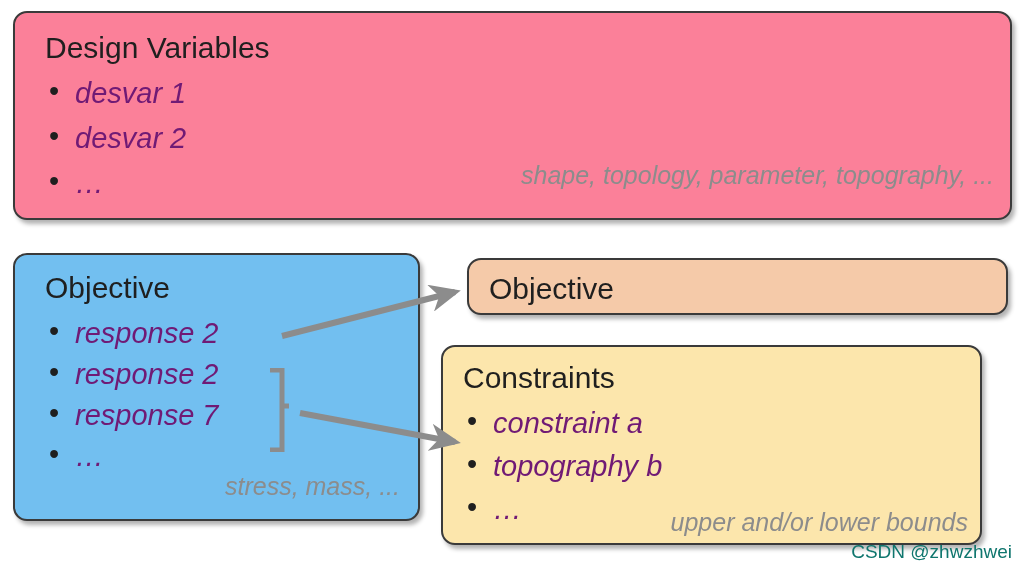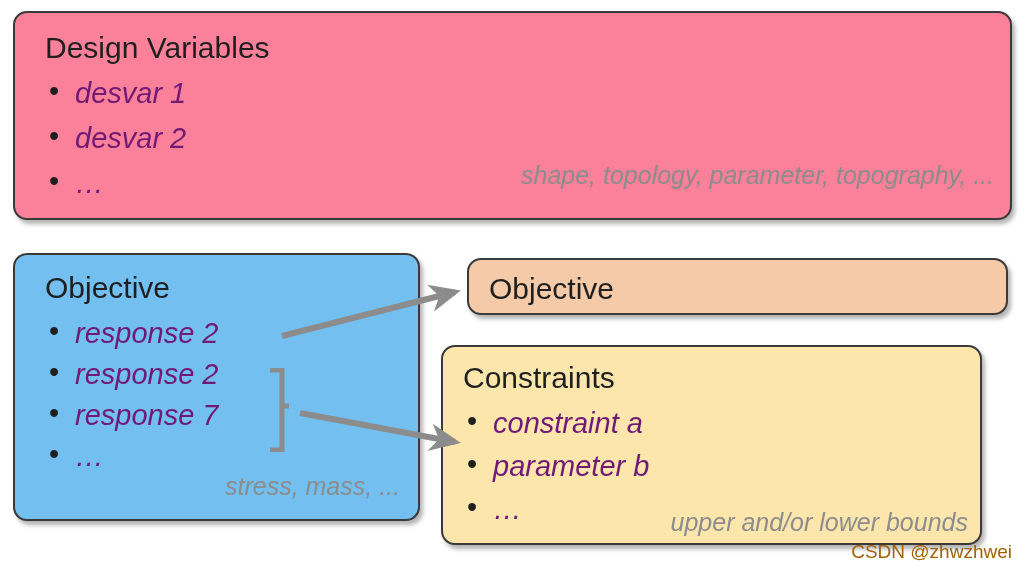--- a/index.html
+++ b/index.html
@@ -123,21 +123,21 @@
     left: 0; top: 0;
     width: 1026px; height: 569px;
     pointer-events: none;
   }
 
   .watermark {
     position: absolute;
     right: 14px;
     bottom: 6px;
     font-size: 19px;
-    color: #a16207;
+    color: #0f766e;
     white-space: nowrap;
   }
 </style>
 </head>
 <body>
 
 <div id="canvas">
 
   <div class="box" id="design-variables-box">
     <div class="box-title" id="design-variables-title">Design Variables</div>
@@ -165,21 +165,21 @@
   </svg>
 
   <div class="box" id="objective-box">
     <div class="box-title" id="objective-title">Objective</div>
   </div>
 
   <div class="box" id="constraints-box">
     <div class="box-title" id="constraints-title">Constraints</div>
     <ul class="bullet-list" id="con-list">
       <li>constraint a</li>
-      <li>parameter b</li>
+      <li>topography b</li>
       <li>…</li>
     </ul>
     <div class="caption" id="con-caption">upper and/or lower bounds</div>
   </div>
 
   <svg id="arrow-layer" viewBox="0 0 1026 569">
     <defs>
       <marker id="arrowhead" markerWidth="5.2" markerHeight="4.6" refX="4.2" refY="2.3" orient="auto" markerUnits="strokeWidth">
         <path d="M0,0 L5.2,2.3 L0,4.6 L1.5,2.3 Z" fill="#8c8c8c"></path>
       </marker>

